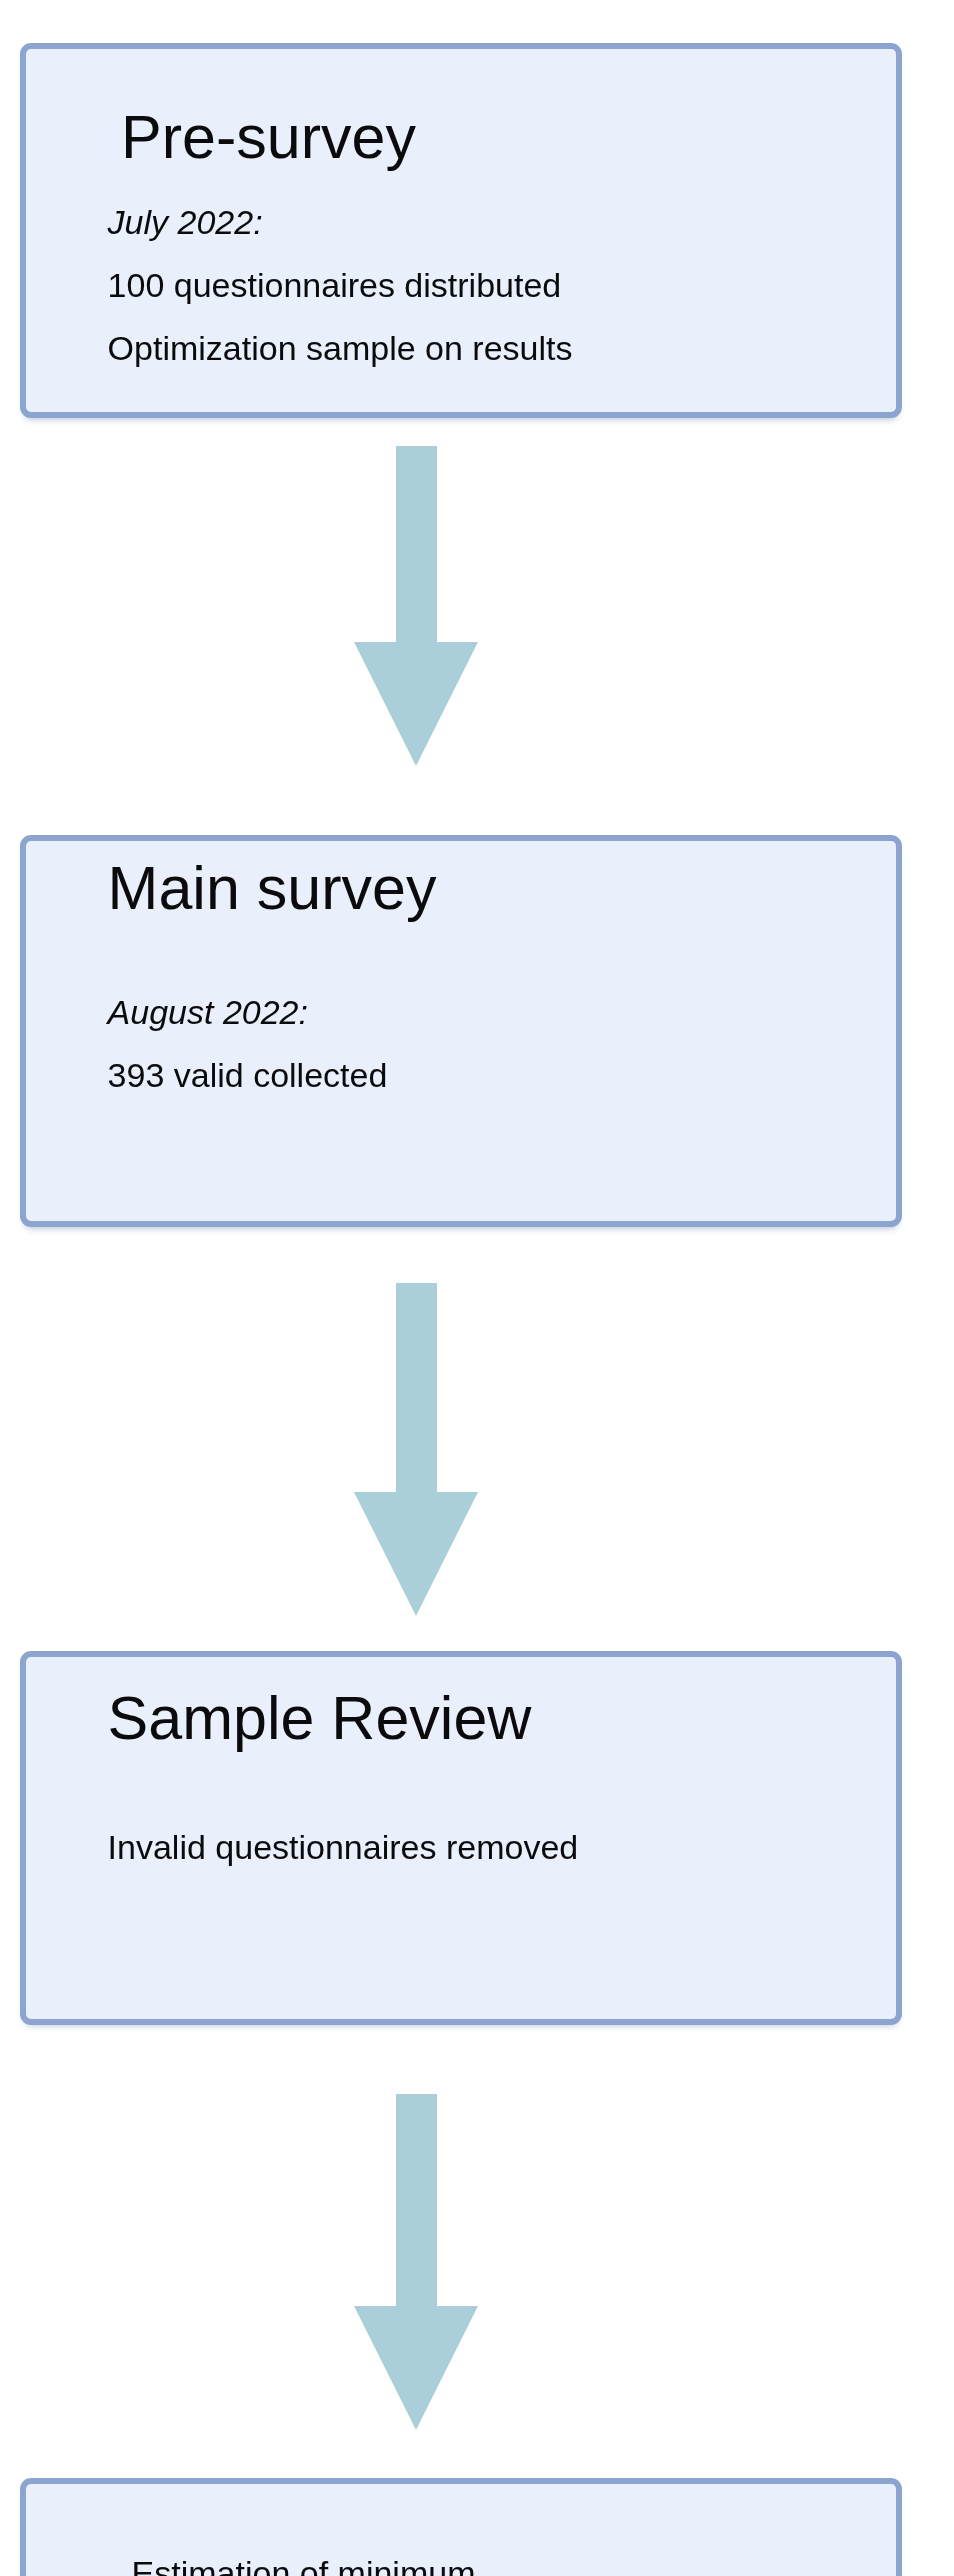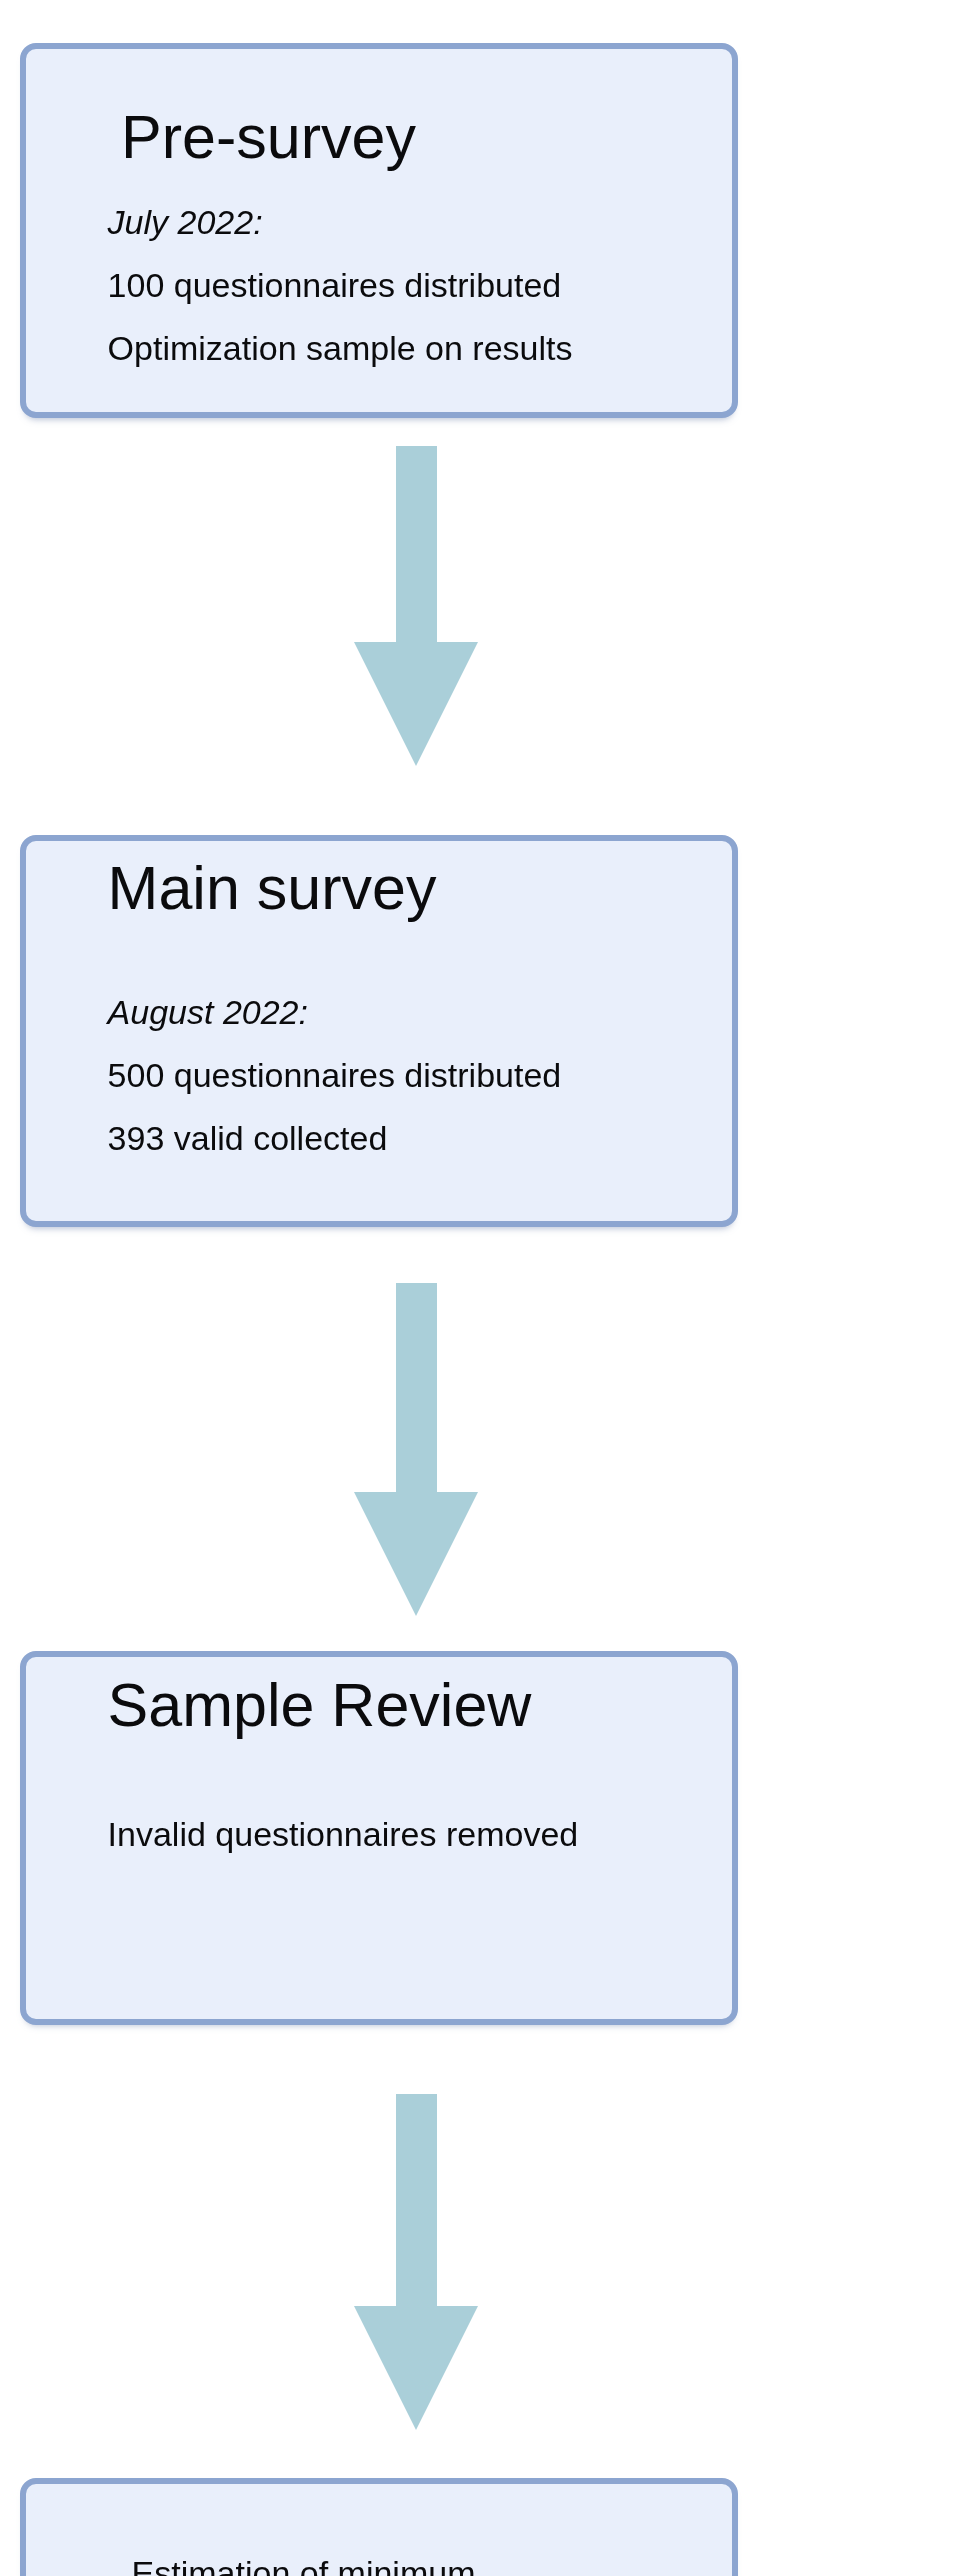--- a/index.html
+++ b/index.html
@@ -8,44 +8,44 @@
     width:955px;
     height:2851px;
     background:#ffffff;
     font-family:"Liberation Sans", sans-serif;
     color:#0b0b0d;
     overflow:hidden;
   }
   .box{
     position:absolute;
     left:19.6px;
-    width:718px;
+    width:882px;
     box-sizing:border-box;
     background:#e9effb;
     border:6.2px solid #8ca5d0;
-    border-radius:16px;
+    border-radius:11px;
     padding-left:82px;
     padding-right:31px;
     box-shadow:0 5.2px 7.2px -5.2px rgba(110,130,170,0.55);
   }
   .box1{top:43px;height:375px;}
   .box2{top:835px;height:392px;}
   .box3{top:1651px;height:374px;}
   .box4{top:2478px;height:365px;padding-left:106px;}
   .title{
     margin:0;
     font-size:61px;
     font-weight:400;
     line-height:72px;
     letter-spacing:0px;
     white-space:pre-wrap;
   }
   .box1 .title{margin-top:52px;margin-left:13.4px;}
   .box2 .title{margin-top:11px;}
-  .box3 .title{margin-top:12px;}
+  .box3 .title{margin-top:25px;}
   .line{
     margin:0;
     font-size:34px;
     line-height:63px;
     white-space:pre-wrap;
   }
   .italic{font-style:italic;}
   .box1 .line.first{margin-top:17.5px;}
   .box2 .line.first{margin-top:57px;}
   .box3 .line.first{margin-top:62px;}
@@ -83,21 +83,20 @@
   </section>
 
   <div class="arrow arrow1">
     <div class="shaft"></div>
     <div class="head"></div>
   </div>
 
   <section class="box box2">
     <h2 class="title">Main survey</h2>
     <p class="line italic first">August 2022:</p>
-    <p class="line">500 questionnaires distributed</p>
     <p class="line">393 valid collected</p>
   </section>
 
   <div class="arrow arrow2">
     <div class="shaft"></div>
     <div class="head"></div>
   </div>
 
   <section class="box box3">
     <h2 class="title">Sample Review</h2>

